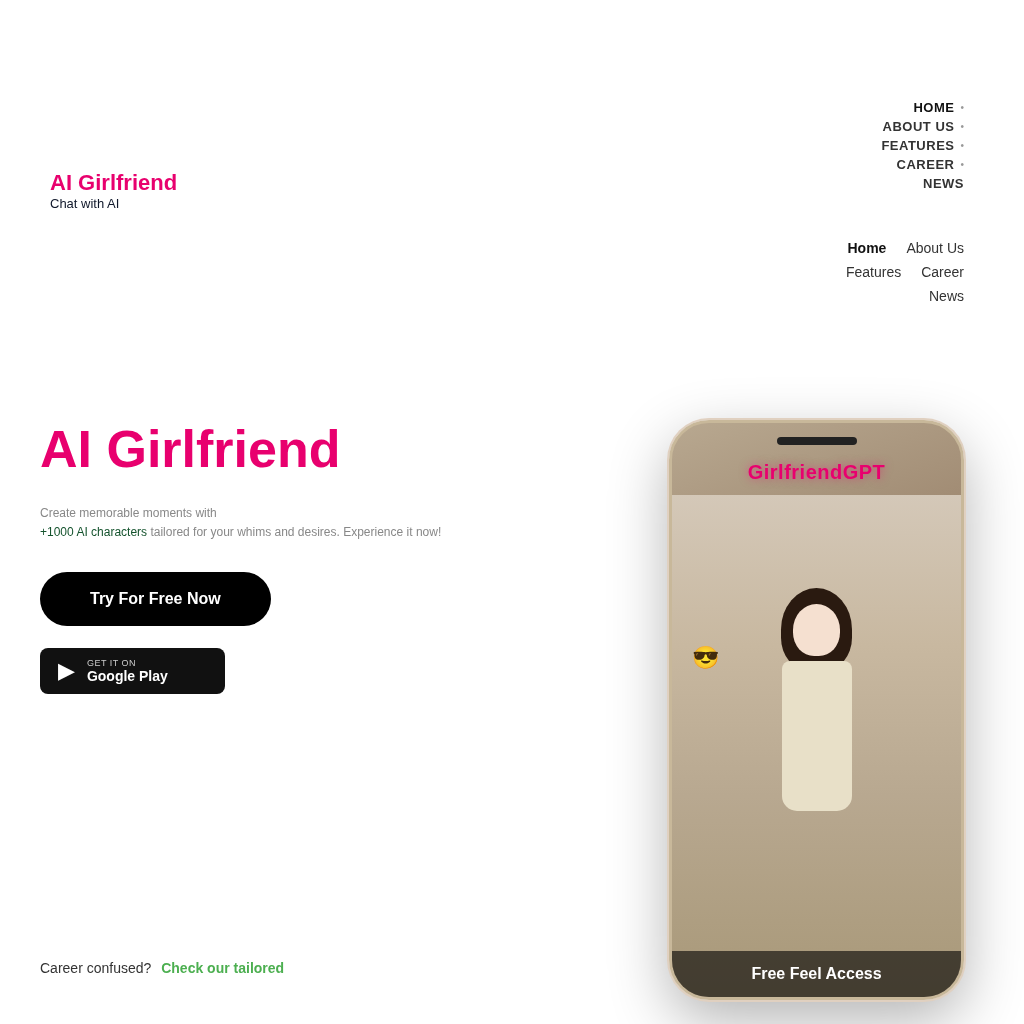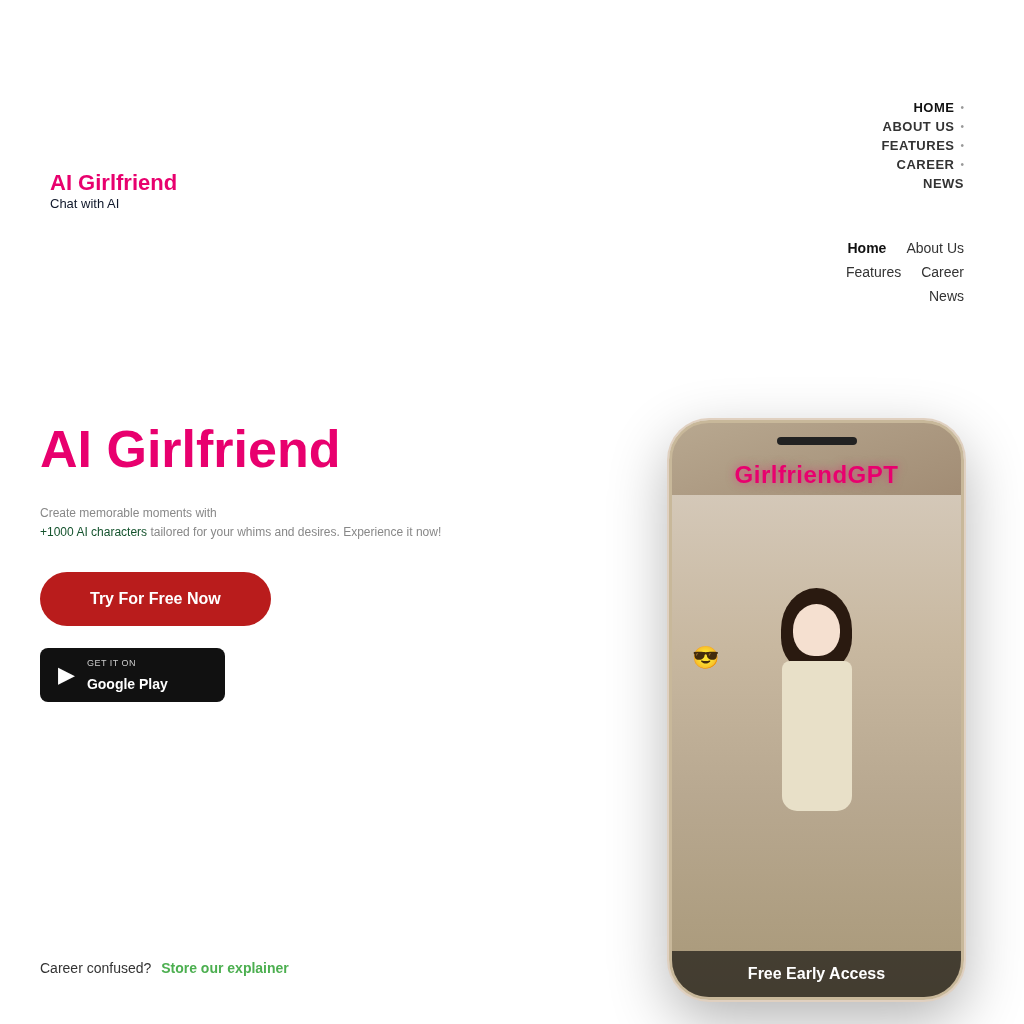--- a/index.html
+++ b/index.html
@@ -103,21 +103,21 @@
     }
     .hero-desc-highlight {
       color: #14532d;
       font-weight: 400;
     }
 
     
     .cta-btn {
       display: inline-block;
       margin-top: 30px;
-      background: #b91c1c;
+      background: #000000;
       color: #fff;
       font-size: 16px;
       font-weight: 600;
       padding: 18px 50px;
       border-radius: 40px;
       border: none;
       cursor: pointer;
     }
 
     
@@ -137,21 +137,20 @@
       width: 185px;
       cursor: pointer;
       gap: 12px;
     }
     .store-btn-icon {
       font-size: 22px;
     }
     .store-btn-text {
       display: flex;
       flex-direction: column;
-      gap: 8px;
     }
     .store-btn-small {
       font-size: 9px;
       font-weight: 400;
       text-transform: uppercase;
       letter-spacing: 0.5px;
       color: #ccc;
     }
     .store-btn-big {
       font-size: 14px;
@@ -198,21 +197,21 @@
     .phone-screen {
       flex: 1;
       position: relative;
       overflow: hidden;
     }
     .phone-app-title {
       position: absolute;
       top: 16px;
       left: 0; right: 0;
       text-align: center;
-      font-size: 24px;
+      font-size: 20px;
       font-weight: 700;
       color: #e8006e;
       text-shadow: 0 0 10px rgba(232,0,110,0.5);
       letter-spacing: 0.5px;
     }
     
     .phone-girl {
       position: absolute;
       top: 50px;
       left: 0; right: 0; bottom: 0;
@@ -354,37 +353,37 @@
         <span class="store-btn-small">GET IT ON</span>
         <span class="store-btn-big">Google Play</span>
       </div>
     </div>
 
   </div>
 </div>
 
 <div class="still-confused">
   <span>Career confused?</span>
-  <span class="still-confused-link">Store our explainer</span>
+  <span class="still-confused-link">Check our tailored</span>
 </div>
 
 <div class="phone-mockup">
   <div class="phone-notch"></div>
   <div class="phone-screen">
     <div class="phone-app-title">GirlfriendGPT</div>
     <div class="phone-girl">
 
       <div class="girl-figure">
         <div class="girl-head">
           <div class="girl-hair"></div>
           <div class="girl-face"></div>
         </div>
         <div class="girl-body">
           <div class="girl-hair-long"></div>
         </div>
       </div>
     </div>
     <div class="phone-emoji">😎</div>
     <div class="phone-bottom-bar">
-      <span class="phone-bottom-text">Free Early Access</span>
+      <span class="phone-bottom-text">Free Feel Access</span>
     </div>
   </div>
 </div>
 
 </body></html>

